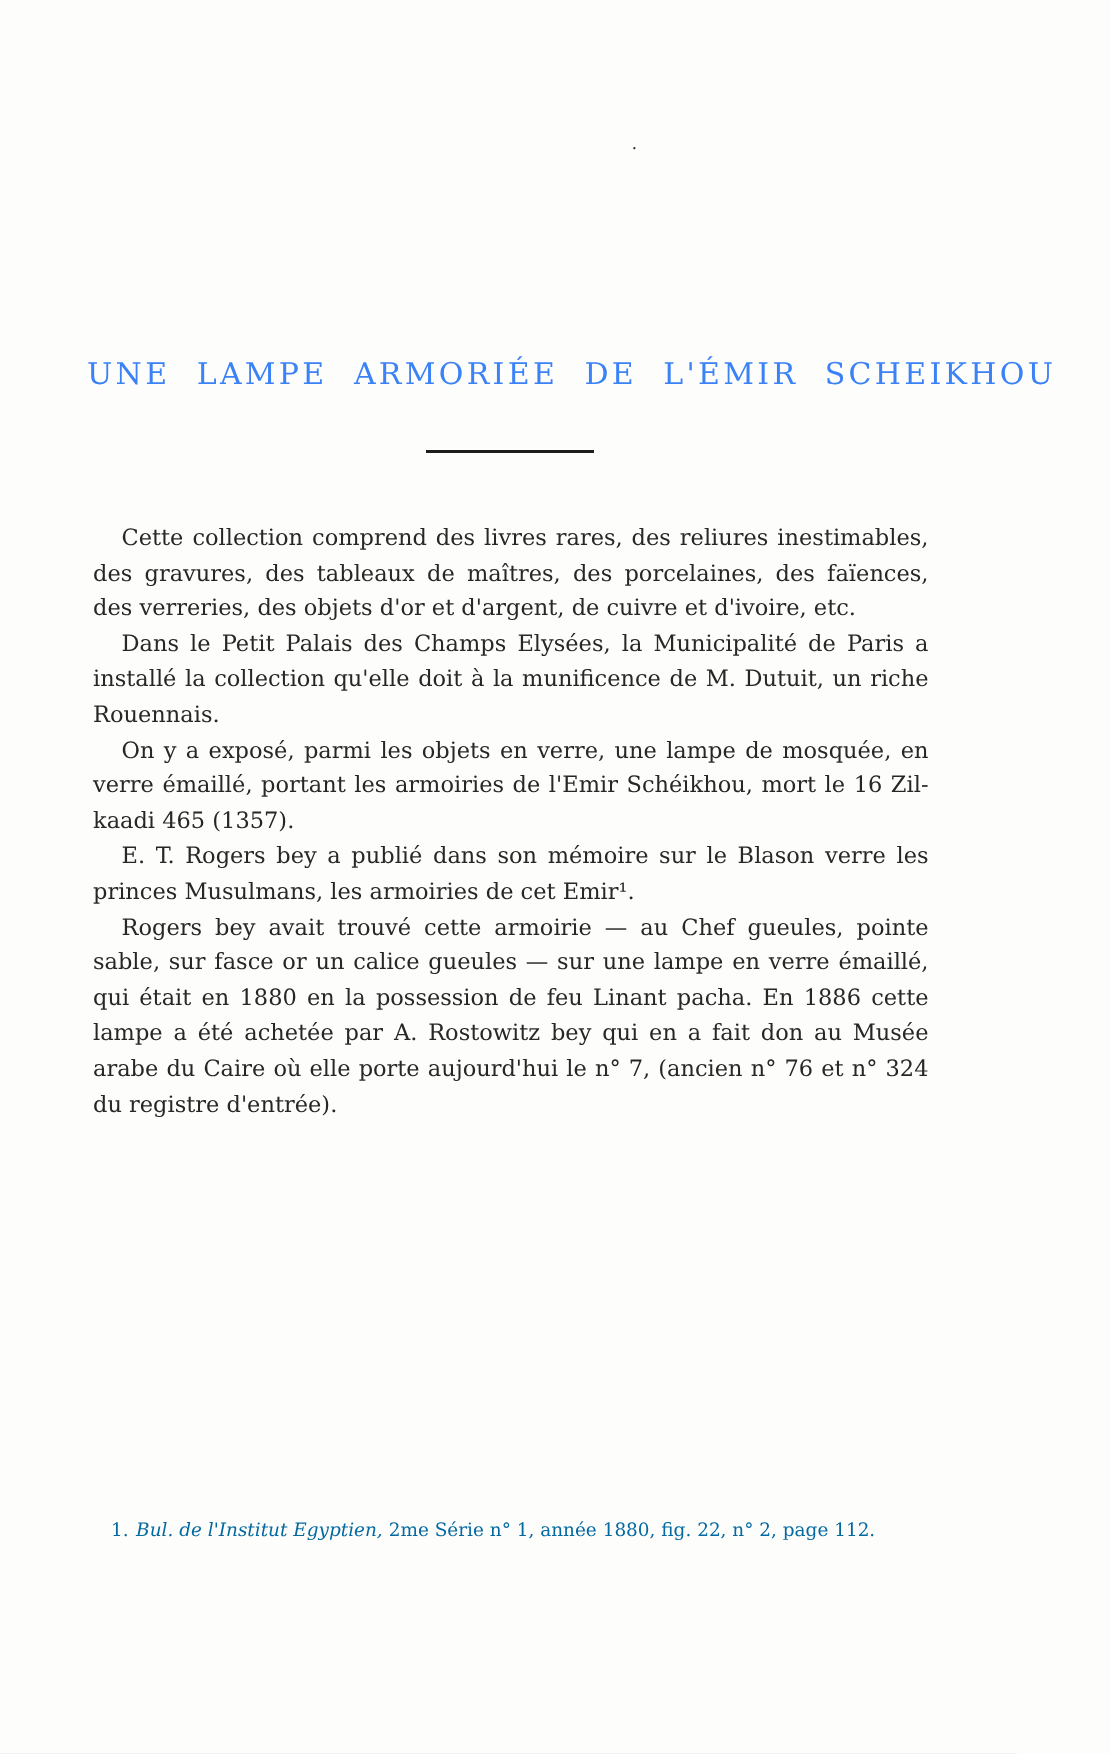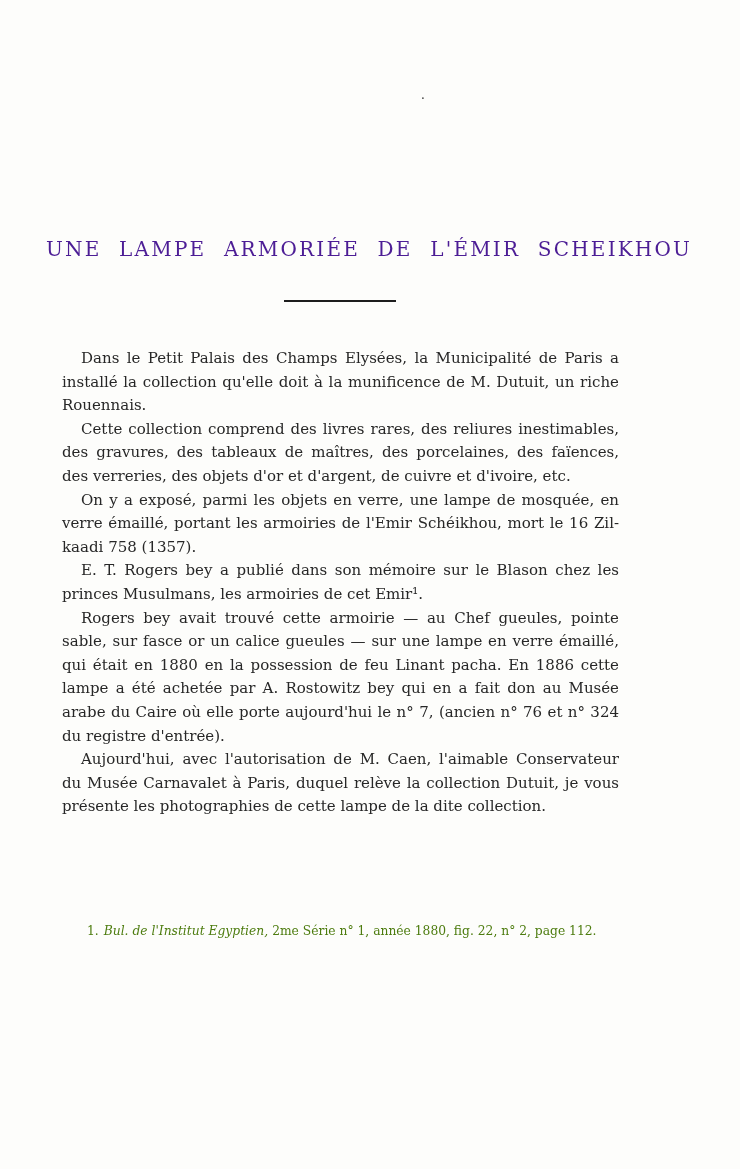--- a/index.html
+++ b/index.html
@@ -15,29 +15,29 @@
   .print-mark {
     position: absolute;
     left: 421px;
     top: 88px;
     font-size: 12px;
     color: #333;
   }
   .title {
     position: absolute;
     top: 237px;
-    left: 46px;
+    left: 58px;
     width: 564px;
     margin: 0;
     text-align: left;
     font-size: 20px;
     font-weight: normal;
     letter-spacing: 2.2px;
     word-spacing: 9px;
-    color: #4c1d95;
+    color: #3b82f6;
     white-space: nowrap;
   }
   .title-divider {
     position: absolute;
     top: 300px;
     left: 284px;
     width: 112px;
     height: 2px;
     background: #1d1d1d;
   }
@@ -50,50 +50,48 @@
     line-height: 23.6px;
     text-align: justify;
     color: #272727;
   }
   .body-text p {
     margin: 0;
     text-indent: 19px;
   }
   .footnotes {
     position: absolute;
-    top: 920px;
+    top: 1009px;
     left: 74px;
     width: 546px;
     font-size: 12.3px;
     line-height: 22px;
-    color: #4d7c0f;
-    margin-left: 13px;
+    color: #0369a1;
   }
   .footnote { margin: 0; }
   .footnote .fn-num { margin-right: 5px; }
   .footnote .fn-italic { font-style: italic; margin-right: 4px; }
 </style>
 </head>
 <body>
 
 <div class="page">
 
   <span class="print-mark">.</span>
 
   <h1 class="title">UNE LAMPE ARMORIÉE DE L'ÉMIR SCHEIKHOU</h1>
 
   <div class="title-divider"></div>
 
   <div class="body-text">
+    <p>Cette collection comprend des livres rares, des reliures inestimables, des gravures, des tableaux de maîtres, des porcelaines, des faïences, des verreries, des objets d'or et d'argent, de cuivre et d'ivoire, etc.</p>
     <p>Dans le Petit Palais des Champs Elysées, la Municipalité de Paris a installé la collection qu'elle doit à la munificence de M. Dutuit, un riche Rouennais.</p>
-    <p>Cette collection comprend des livres rares, des reliures inestimables, des gravures, des tableaux de maîtres, des porcelaines, des faïences, des verreries, des objets d'or et d'argent, de cuivre et d'ivoire, etc.</p>
-    <p>On y a exposé, parmi les objets en verre, une lampe de mosquée, en verre émaillé, portant les armoiries de l'Emir Schéikhou, mort le 16 Zil-kaadi 758 (1357).</p>
-    <p>E. T. Rogers bey a publié dans son mémoire sur le Blason chez les princes Musulmans, les armoiries de cet Emir¹.</p>
+    <p>On y a exposé, parmi les objets en verre, une lampe de mosquée, en verre émaillé, portant les armoiries de l'Emir Schéikhou, mort le 16 Zil-kaadi 465 (1357).</p>
+    <p>E. T. Rogers bey a publié dans son mémoire sur le Blason verre les princes Musulmans, les armoiries de cet Emir¹.</p>
     <p>Rogers bey avait trouvé cette armoirie — au Chef gueules, pointe sable, sur fasce or un calice gueules — sur une lampe en verre émaillé, qui était en 1880 en la possession de feu Linant pacha. En 1886 cette lampe a été achetée par A. Rostowitz bey qui en a fait don au Musée arabe du Caire où elle porte aujourd'hui le n° 7, (ancien n° 76 et n° 324 du registre d'entrée).</p>
-    <p>Aujourd'hui, avec l'autorisation de M. Caen, l'aimable Conservateur du Musée Carnavalet à Paris, duquel relève la collection Dutuit, je vous présente les photographies de cette lampe de la dite collection.</p>
   </div>
 
   <div class="footnotes">
     <p class="footnote">
       <span class="fn-num">1.</span><span class="fn-italic">Bul. de l'Institut Egyptien,</span><span>2me Série n° 1, année 1880, fig. 22, n° 2, page 112.</span>
     </p>
   </div>
 
 </div>
 

